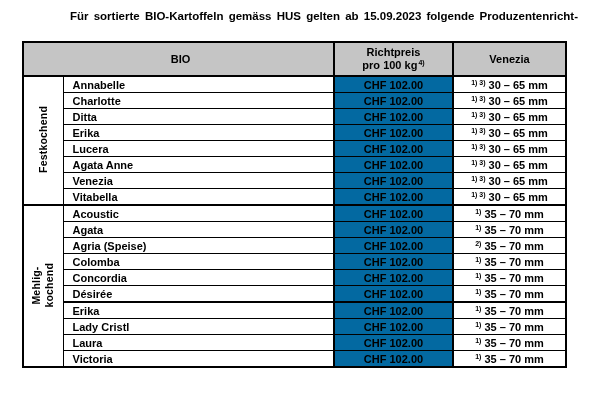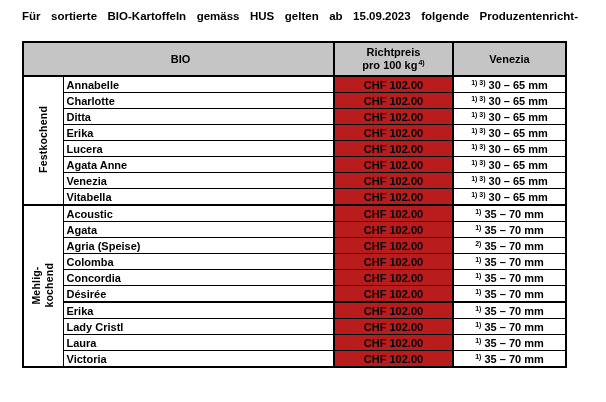--- a/index.html
+++ b/index.html
@@ -13,21 +13,21 @@
     overflow: hidden;
   }
   .page { padding: 9px 0 0 22px; }
 
   .intro {
     width: 556px;
     font-size: 11.5px;
     line-height: 14px;
     margin: 0 0 0 0;
   }
-  .intro-line1 { display: block; text-align: justify; text-align-last: justify; }
+  .intro-line1 { display: block; text-align: justify; text-align-last: justify; margin-left: 48px; }
   .intro-line2 { display: block; }
 
   table.price-table {
     margin-top: 18px;
     border-collapse: collapse;
     table-layout: fixed;
     width: 543px;
     border: 2px solid #000;
   }
   col.c-group   { width: 40px;  }
@@ -53,22 +53,22 @@
 
   tbody td {
     border: 1px solid #000;
     font-size: 11px;
     height: 15px;
     padding: 0;
     vertical-align: middle;
     white-space: nowrap;
     overflow: hidden;
   }
-  td.variety-cell { padding-left: 3px; text-align: left; }
-  td.price-cell   { background: #b91c1c; text-align: center; }
+  td.variety-cell { padding-left: 9px; text-align: left; }
+  td.price-cell   { background: #0369a1; text-align: center; }
   td.kaliber-cell { text-align: center; }
 
   td.group-cell {
     border-right: 1px solid #000;
     text-align: center;
     vertical-align: middle;
     padding: 0;
   }
   .vlabel {
     display: inline-block;

